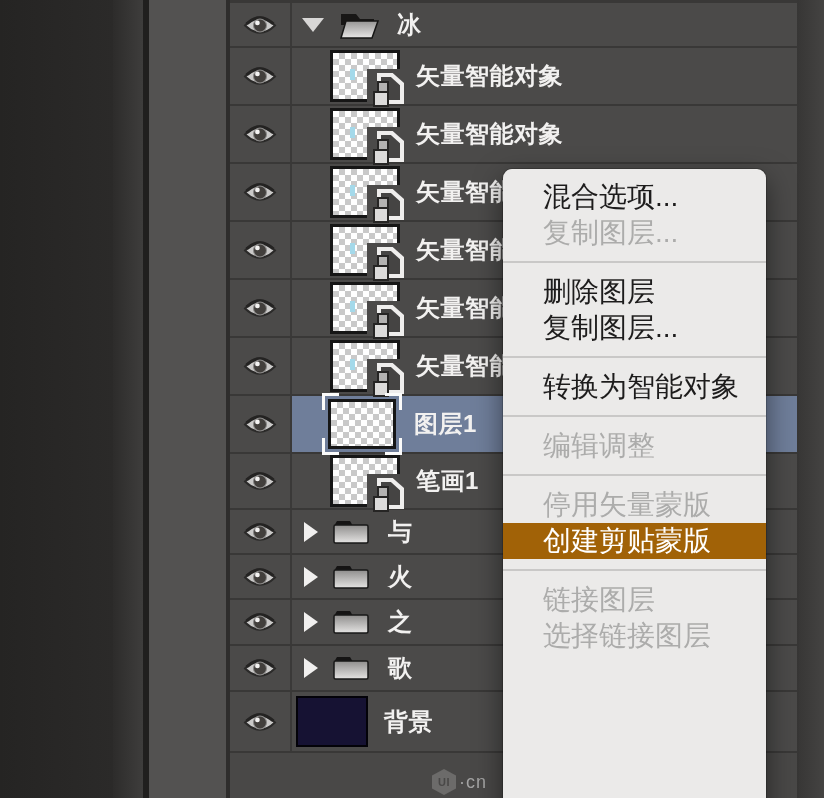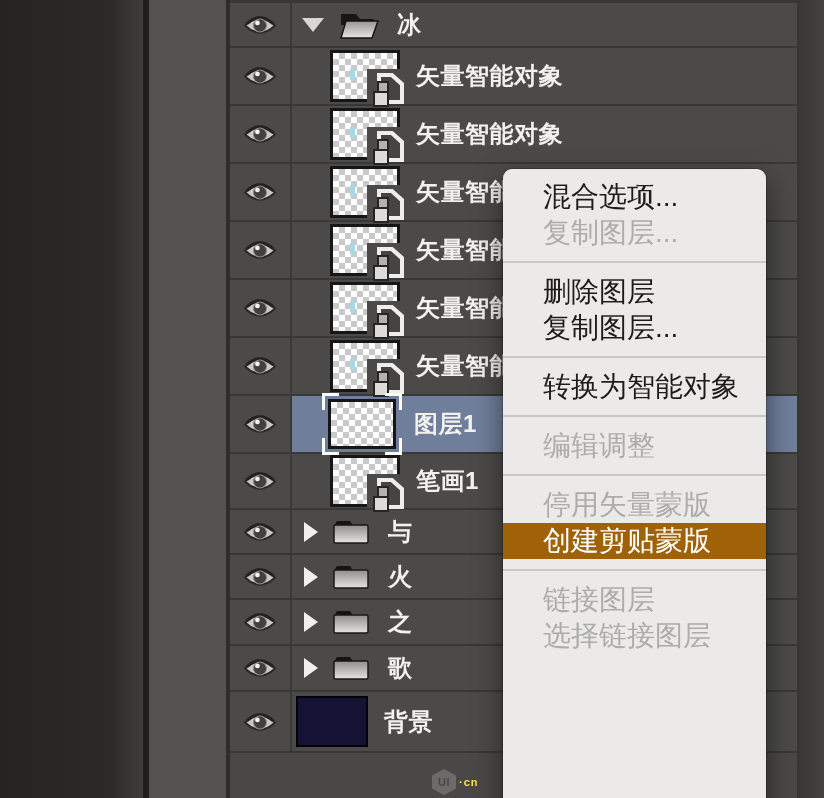--- a/index.html
+++ b/index.html
@@ -72,21 +72,21 @@
              color:#1d1c1c;white-space:nowrap;cursor:default;}
   .menu-item.disabled{color:#acacab;}
   .menu-item.highlighted{background:#a16207;color:#ffffff;}
   .menu-sep{height:2px;background:#c9c8c7;margin:10px 0 11px 0;}
 
   
   .watermark{position:absolute;left:391px;top:769px;display:flex;align-items:center;z-index:1;margin-left:41px;}
   .wm-hex{width:24px;height:26px;background:#6c6b6a;display:flex;align-items:center;justify-content:center;
           clip-path:polygon(50% 0,100% 25%,100% 75%,50% 100%,0 75%,0 25%);}
   .wm-hex span{color:#494847;font-size:11px;font-weight:700;letter-spacing:.5px;}
-  .wm-suffix{color:#fde047;font-size:11px;font-weight:700;margin-left:3px;letter-spacing:1px;}
+  .wm-suffix{color:#a3a3a3;font-size:18px;font-weight:400;margin-left:3px;letter-spacing:1px;}
 </style>
 </head>
 <body>
 
 <div id="root">
 
   <div class="canvas-area"></div>
   <div class="canvas-strip"></div>
   <div class="dock-edge"></div>
   <div class="left-col"></div>

